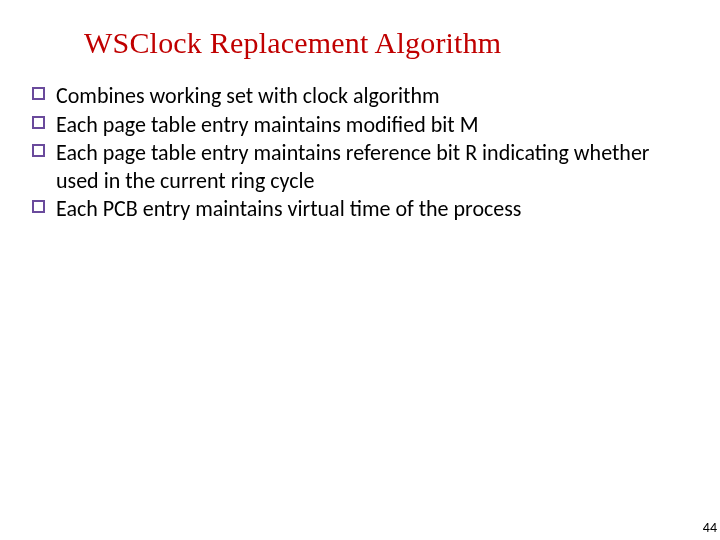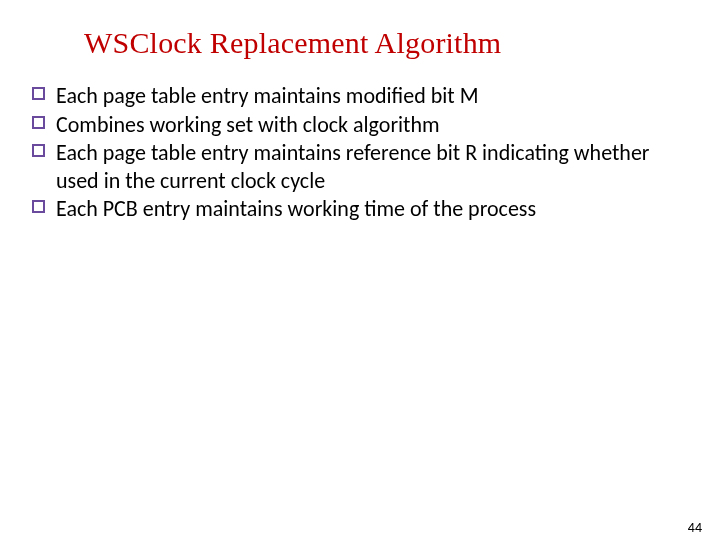--- a/index.html
+++ b/index.html
@@ -42,32 +42,32 @@
     position: absolute;
     left: 4px;
     top: 5px;
     width: 13px;
     height: 13px;
     border: 2px solid #6a4a9c;
     box-sizing: border-box;
   }
   .pagenum {
     position: absolute;
-    right: 18px;
+    right: 3px;
     bottom: 4px;
     font-size: 14px;
     color: #000;
     font-family: Calibri, sans-serif;
   }
 </style>
 </head>
 <body>
 
 <div class="slide">
   <div class="title">WSClock Replacement Algorithm</div>
   <div class="body">
+    <div class="item"><span>Combines working set with clock algorithm</span></div>
     <div class="item"><span>Each page table entry maintains modified bit M</span></div>
-    <div class="item"><span>Combines working set with clock algorithm</span></div>
-    <div class="item"><span>Each page table entry maintains reference bit R indicating whether used in the current clock cycle</span></div>
-    <div class="item"><span>Each PCB entry maintains working time of the process</span></div>
+    <div class="item"><span>Each page table entry maintains reference bit R indicating whether used in the current ring cycle</span></div>
+    <div class="item"><span>Each PCB entry maintains virtual time of the process</span></div>
   </div>
   <div class="pagenum">44</div>
 </div>
 
 </body></html>

